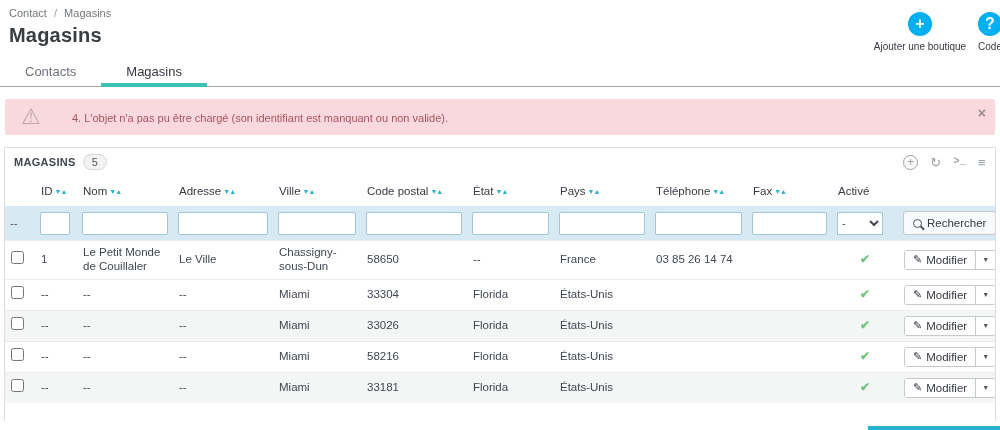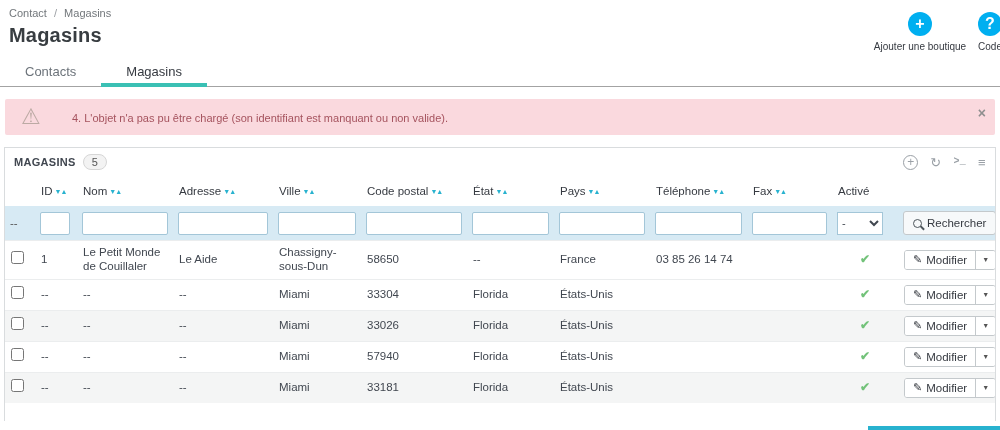--- a/index.html
+++ b/index.html
@@ -206,21 +206,21 @@
               <span class="mag"></span>
               <span>Rechercher</span>
             </button></td>
       </tr>
     </thead>
     <tbody>
       <tr>
         <td><input type="checkbox" style=""></td>
         <td>1</td>
         <td>Le Petit Monde de Couillaler</td>
-        <td>Le Aide</td>
+        <td>Le Ville</td>
         <td>Chassigny-sous-Dun</td>
         <td>58650</td>
         <td>--</td>
         <td>France</td>
         <td>03 85 26 14 74</td>
         <td></td>
         <td class="center"><span class="check">✔</span></td>
         <td class="actions">
           <span class="btn-group">
               <button class="btn-main">
@@ -280,21 +280,21 @@
               </button>
             </span>
         </td>
       </tr>
       <tr>
         <td><input type="checkbox" style=""></td>
         <td>--</td>
         <td>--</td>
         <td>--</td>
         <td>Miami</td>
-        <td>57940</td>
+        <td>58216</td>
         <td>Florida</td>
         <td>États-Unis</td>
         <td></td>
         <td></td>
         <td class="center"><span class="check">✔</span></td>
         <td class="actions">
           <span class="btn-group">
               <button class="btn-main">
                 <span class="pencil">✎</span>
                 <span>Modifier</span>

